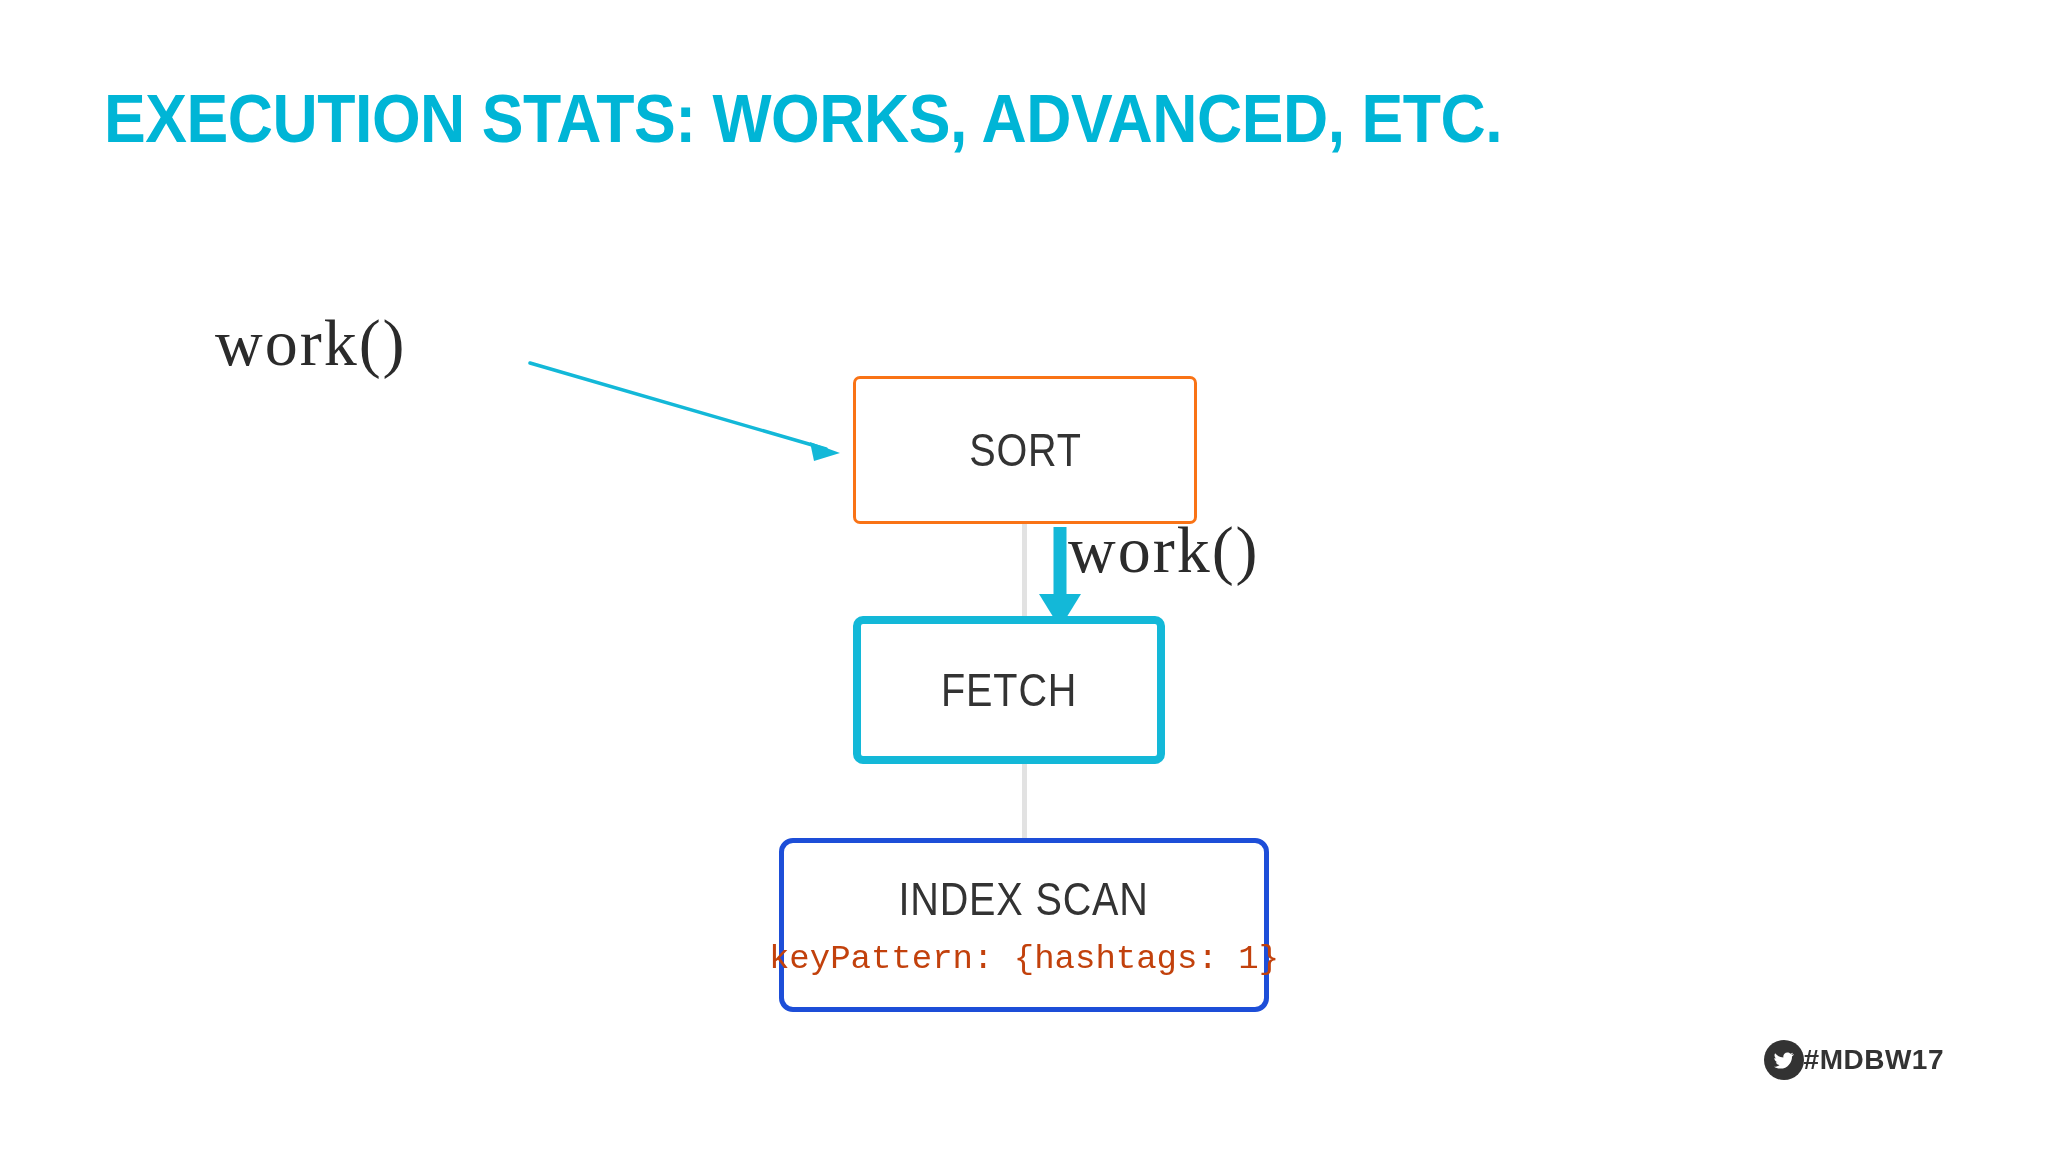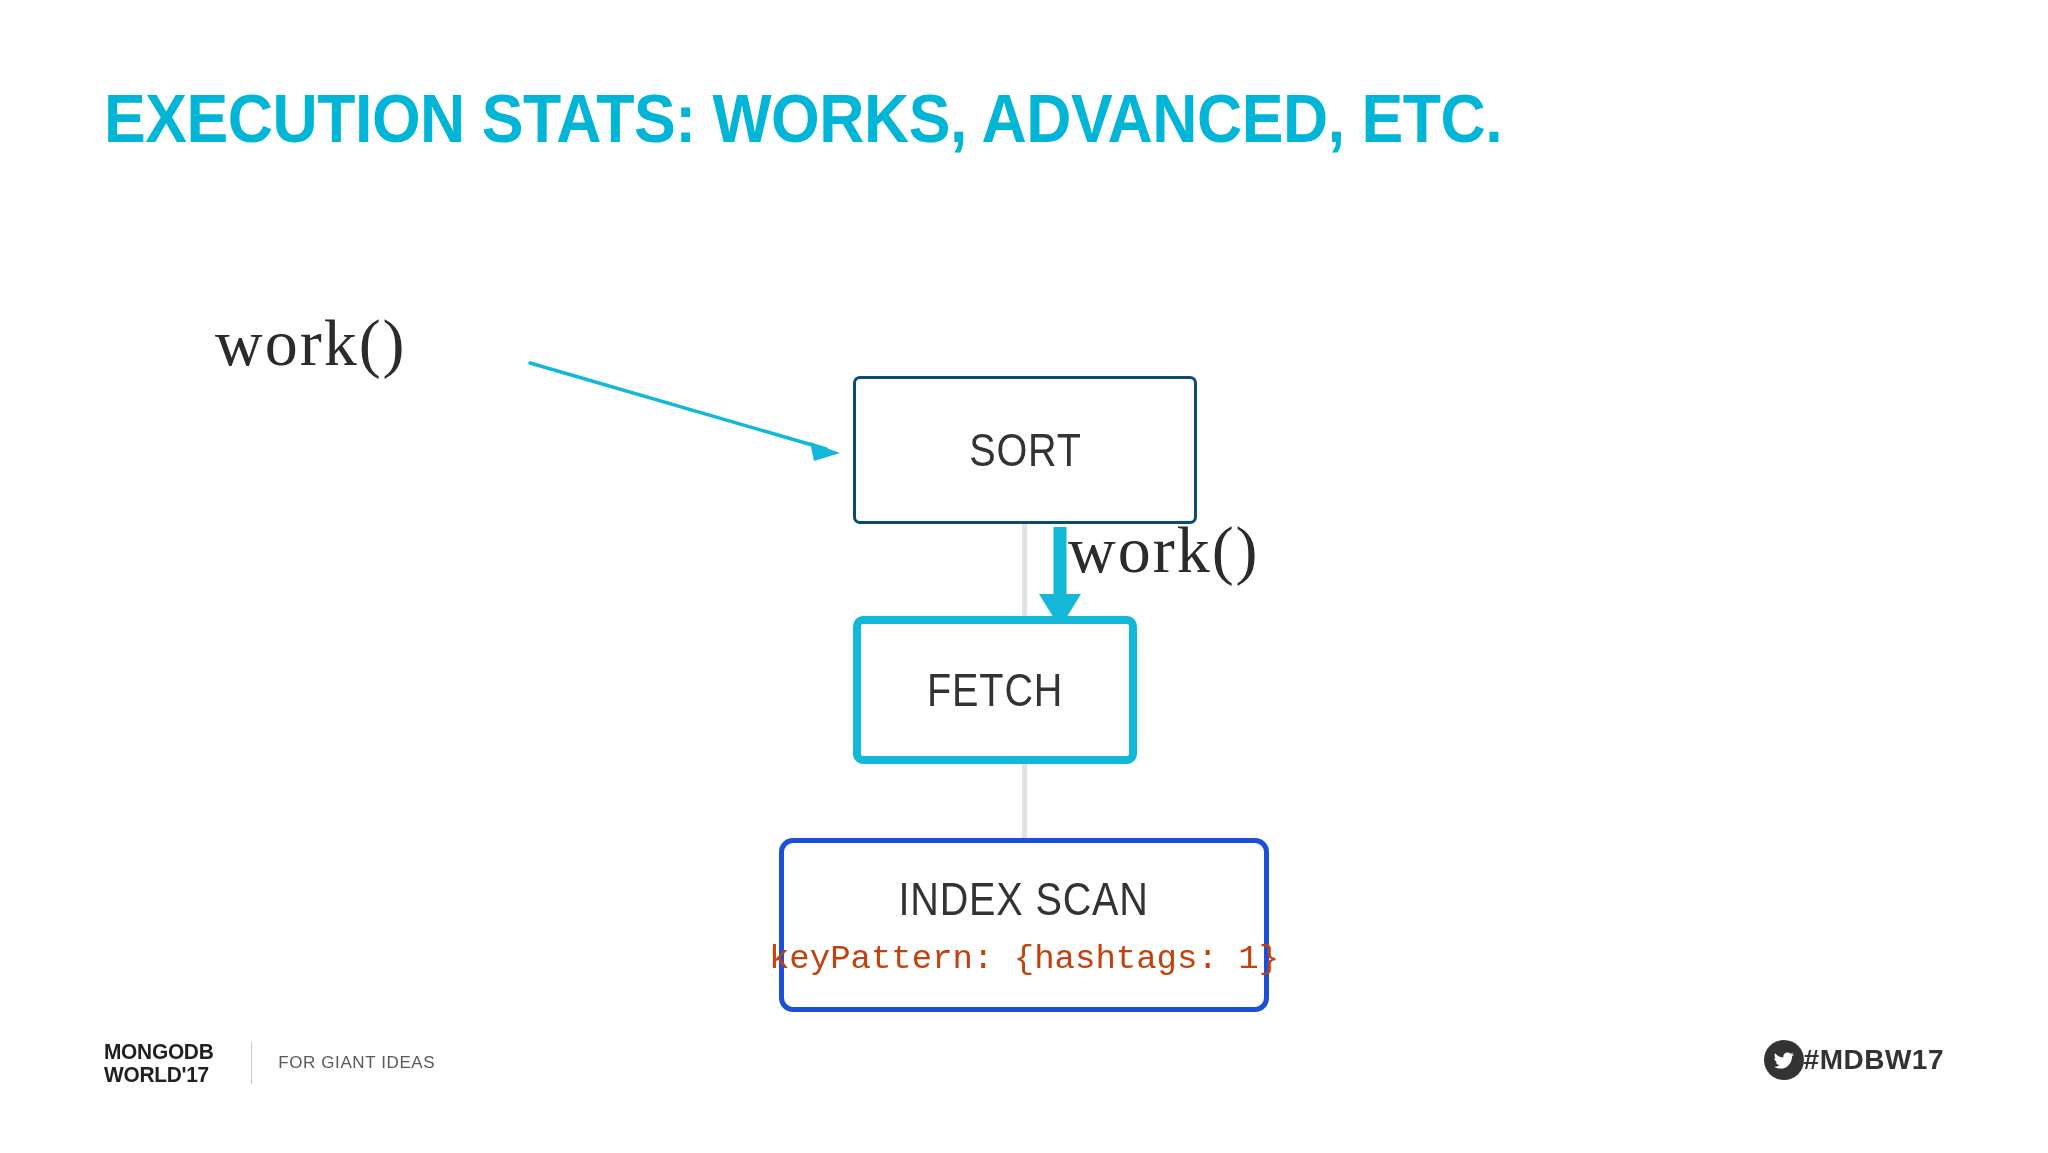--- a/index.html
+++ b/index.html
@@ -81,28 +81,28 @@
     color: #c2410c;
     white-space: nowrap;
     margin-top: 14px;
   }
 
   #box-sort {
     left: 853px;
     top: 376px;
     width: 344px;
     height: 148px;
-    border: 3px solid #0c4a6e;
+    border: 3px solid #f97316;
     border-radius: 7px;
   }
 
   #box-fetch {
     left: 853px;
     top: 616px;
-    width: 284px;
+    width: 312px;
     height: 148px;
     border: 8px solid #13B8D8;
     border-radius: 10px;
   }
 
   #box-index-scan {
     left: 779px;
     top: 838px;
     width: 490px;
     height: 174px;
@@ -224,28 +224,20 @@
 
   <div class="stage-box" id="box-fetch">
     <div class="stage-title">FETCH</div>
   </div>
 
   <div class="stage-box" id="box-index-scan">
     <div class="stage-title">INDEX SCAN</div>
     <div class="stage-detail">keyPattern: {hashtags: 1}</div>
   </div>
 
-  <div id="footer-logo">
-    <div id="logo-mark">
-      <div>MONGODB</div>
-      <div>WORLD'17</div>
-    </div>
-    <div id="logo-divider"></div>
-    <div id="logo-tagline">FOR GIANT IDEAS</div>
-  </div>
 
   <div id="footer-hashtag">
     <div id="twitter-badge">
       <svg width="24" height="24" viewBox="0 0 24 24" aria-hidden="true">
         <path fill="#ffffff" d="M21.5 6.3c-.7.3-1.5.5-2.3.6.8-.5 1.5-1.3 1.8-2.2-.8.5-1.6.8-2.6 1-.7-.8-1.8-1.3-3-1.3-2.3 0-4.1 1.8-4.1 4.1 0 .3 0 .6.1.9C7.9 9.2 5 7.6 3.1 5.2c-.4.6-.6 1.3-.6 2 0 1.4.7 2.7 1.8 3.4-.7 0-1.3-.2-1.9-.5v.1c0 2 1.4 3.6 3.3 4-.3.1-.7.1-1.1.1-.3 0-.5 0-.8-.1.5 1.6 2 2.8 3.8 2.8-1.4 1.1-3.2 1.8-5.1 1.8H2c1.8 1.2 4 1.8 6.3 1.8 7.5 0 11.7-6.3 11.7-11.7v-.5c.8-.6 1.5-1.3 2-2.1z"></path>
       </svg>
     </div>
     <div id="hashtag-text">#MDBW17</div>
   </div>
 

